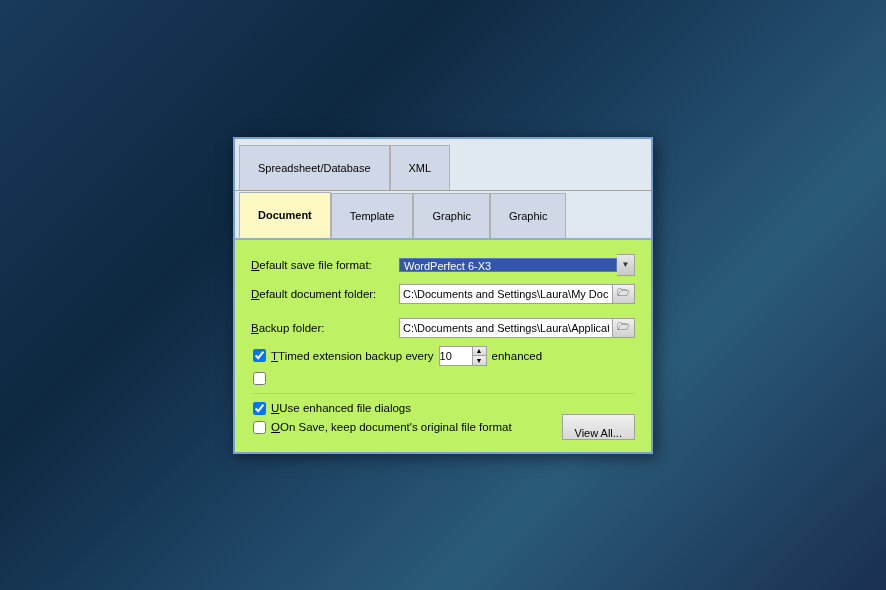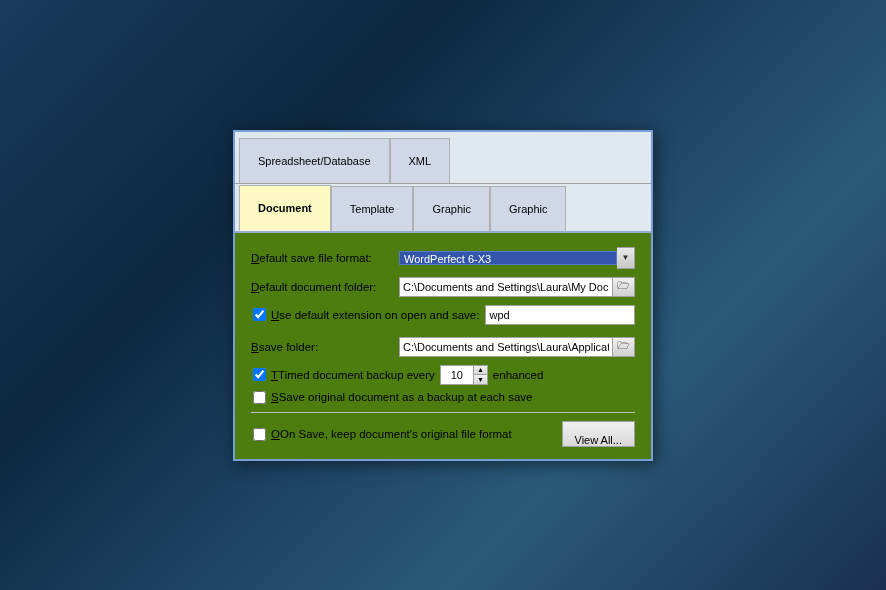--- a/index.html
+++ b/index.html
@@ -59,21 +59,21 @@
 
     .tab-row-2 {
       padding: 0 4px 0 4px;
       background: #e0e8f0;
       border-bottom: 2px solid #9aaccc;
     }
 
     
     .content {
       padding: 14px 16px 12px 16px;
-      background: #4d7c0f;
+      background: #bef264;
     }
 
     
     .form-row {
       display: flex;
       align-items: center;
       margin-bottom: 8px;
     }
 
     .form-label {
@@ -193,21 +193,20 @@
     .spinner-wrapper {
       display: flex;
       align-items: center;
       margin: 0 5px;
     }
 
     .spinner-input {
       width: 34px;
       height: 20px;
       border: 1px solid #a0a0a0;
-      text-align: center;
       font-size: 11px;
     }
 
     .spinner-btns {
       display: flex;
       flex-direction: column;
       width: 14px;
       height: 20px;
       border: 1px solid #a0a0a0;
       border-left: none;
@@ -304,69 +303,65 @@
         <span class="underline-char">D</span><span>efault document folder:</span>
       </div>
       <div class="input-browse">
         <input class="text-input" type="text" value="C:\Documents and Settings\Laura\My Docum" style="">
         <div class="browse-btn">
           <span>🗁</span>
         </div>
       </div>
     </div>
 
-    <div class="checkbox-row">
-      <input type="checkbox" checked="" style="">
-      <span class="checkbox-label">
-        <span class="underline-char">U</span><span>se default extension on open and save:</span>
-      </span>
-      <input class="text-input" type="text" style="width: 38px; margin-left: 6px; height: 20px;" value="wpd">
-    </div>
 
     <div style="height:6px;"></div>
 
     <div class="form-row">
       <div class="form-label">
-        <span class="underline-char">B</span><span>save folder:</span>
+        <span class="underline-char">B</span><span>ackup folder:</span>
       </div>
       <div class="input-browse">
         <input class="text-input" type="text" value="C:\Documents and Settings\Laura\Application" style="">
         <div class="browse-btn">
           <span>🗁</span>
         </div>
       </div>
     </div>
 
     <div class="backup-row">
       <input type="checkbox" checked="" style="">
       <span class="checkbox-label">
-        <span class="underline-char">T</span><span>Timed document backup every</span>
+        <span class="underline-char">T</span><span>Timed extension backup every</span>
       </span>
       <div class="spinner-wrapper">
         <input class="spinner-input" type="text" value="10" style="">
         <div class="spinner-btns">
           <div class="spin-up">▲</div>
           <div class="spin-down">▼</div>
         </div>
       </div>
       <span class="checkbox-label">enhanced</span>
     </div>
 
     <div class="checkbox-row">
       <input type="checkbox" style="">
-      <span class="checkbox-label">
-        <span class="underline-char">S</span><span>Save original document as a backup at each save</span>
-      </span>
     </div>
 
     <div class="divider"></div>
 
     <div class="bottom-section">
       <div class="bottom-checkboxes">
 
+        <div class="checkbox-row">
+          <input type="checkbox" checked="" style="">
+          <span class="checkbox-label">
+            <span class="underline-char">U</span><span>Use enhanced file dialogs</span>
+          </span>
+        </div>
 
 
         <div class="checkbox-row">
           <input type="checkbox" style="">
           <span class="checkbox-label">
             <span class="underline-char">O</span><span>On Save, keep document's original file format</span>
           </span>
         </div>
       </div>
       <button class="view-all-btn">View All...</button>

